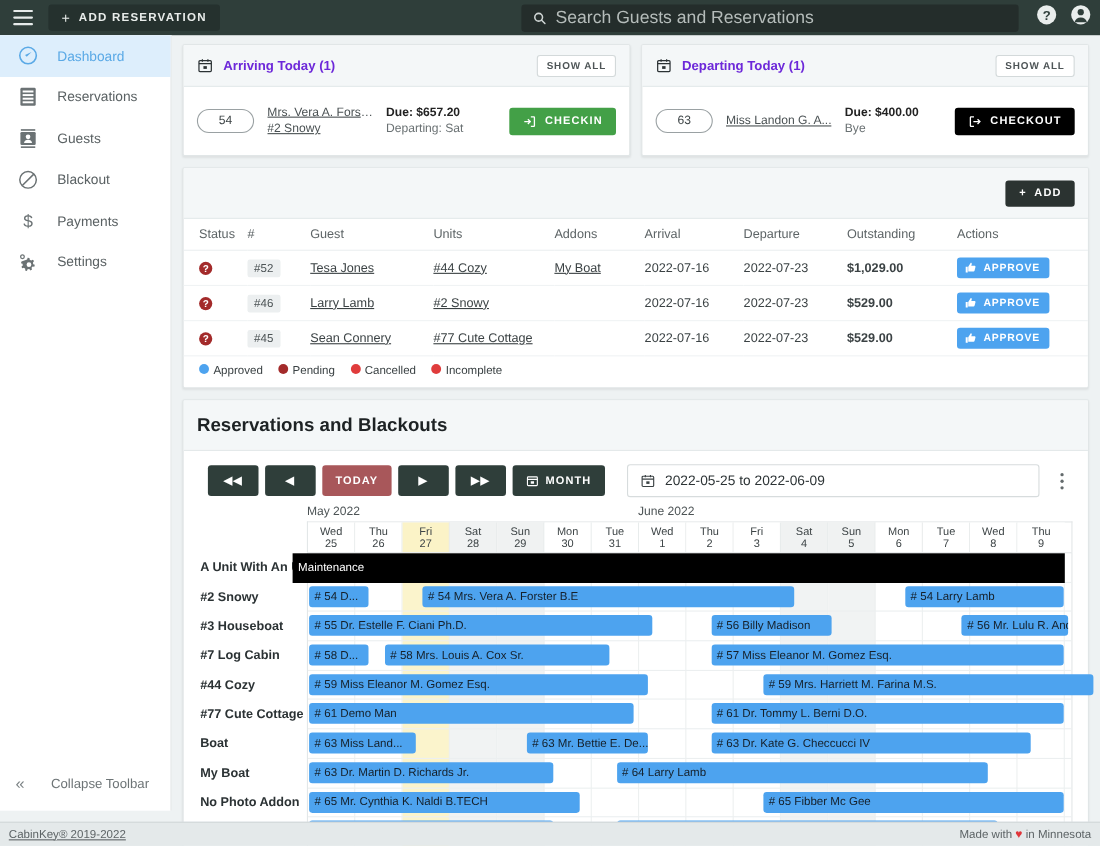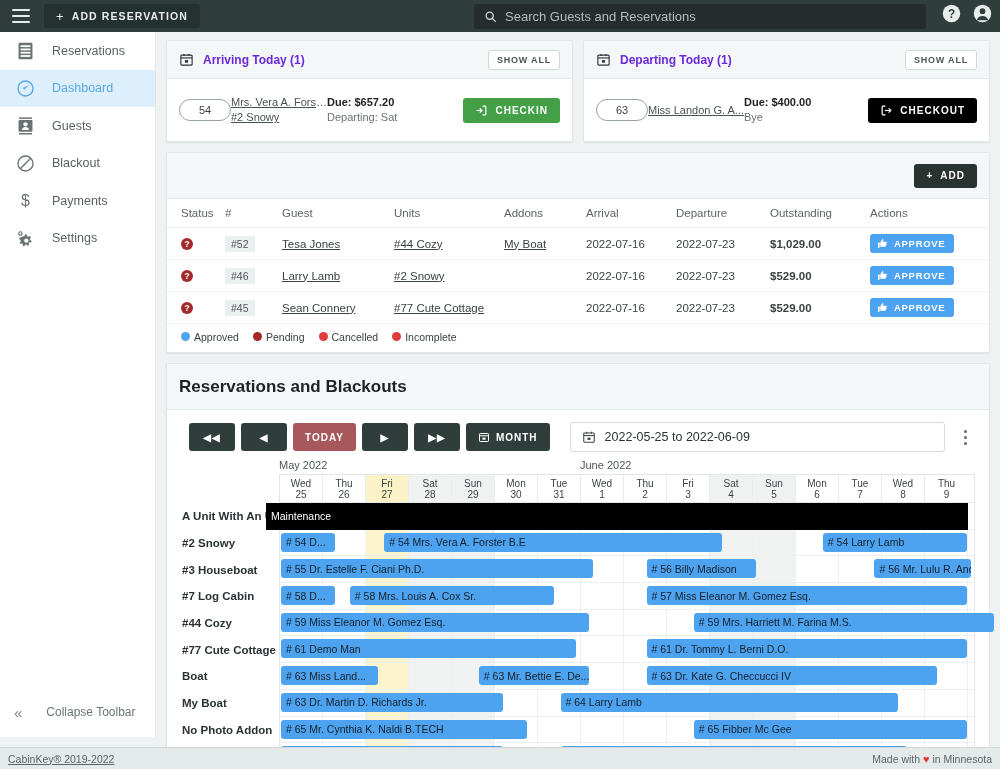--- a/index.html
+++ b/index.html
@@ -25,21 +25,21 @@
     letter-spacing:1.1px; font-weight:600; display:flex; align-items:center;
     gap:7px; cursor:pointer; font-family:"Liberation Sans", sans-serif;
   }
   .add-res-btn .plus { font-size:13px; font-weight:400; }
   .search-wrap {
     position:absolute; left:474px; top:4px; width:452px; height:25px;
     background:#242d2b; border-radius:3px; display:flex; align-items:center;
     padding:0 10px; gap:8px;
   }
   .search-wrap .sicon { width:13px; height:13px; flex:none; }
-  .search-placeholder { color:#b5bcba; font-size:13px; }
+  .search-placeholder { color:#b5bcba; font-size:16px; }
   .top-icons { position:absolute; right:8px; top:4px; display:flex; gap:12px; align-items:center; }
   .top-icons svg { display:block; cursor:pointer; }
 
   
   .sidebar {
     position:absolute; left:0; top:32px; width:156px; height:705px;
     background:#fff; border-right:1px solid #dfe4e5;
   }
   .side-item {
     height:37.5px; display:flex; align-items:center; padding-left:14px;
@@ -79,21 +79,21 @@
   .tcard-head {
     height:38px; background:#f4f7f8; border-bottom:1px solid #e4e9ea;
     display:flex; align-items:center; padding:0 12px; gap:9px;
   }
   .tcard-title { font-size:12px; font-weight:bold; color:#6d28d9; }
   .showall {
     margin-left:auto; border:1px solid #d3d9da; background:#fff; border-radius:3px;
     font-size:9px; letter-spacing:.8px; font-weight:600; color:#4e5557;
     padding:4px 8px; cursor:pointer; font-family:"Liberation Sans", sans-serif;
   }
-  .tcard-body { height:62px; display:flex; align-items:center; padding:0 12px; }
+  .tcard-body { height:62px; display:flex; align-items:center; padding:0 12px; gap:12px; }
   .pill { width:52px; height:22px; border:1px solid #9aa1a3; border-radius:11px;
     display:flex; align-items:center; justify-content:center; font-size:11px; color:#3c4345; flex:none; }
   .guest-col { min-width:96px; font-size:11px; line-height:15px; }
   .guest-col a { color:#4a5153; text-decoration:underline; display:block;
     white-space:nowrap; overflow:hidden; text-overflow:ellipsis; max-width:96px; }
   .due-col { font-size:11px; line-height:15px; color:#6a7173; }
   .due-col .due { font-weight:bold; color:#222; }
   .act-btn {
     margin-left:auto; border:none; border-radius:3px; color:#fff;
     font-size:10px; letter-spacing:1px; font-weight:600; height:25px;
@@ -213,41 +213,41 @@
       <svg width="19" height="19" viewBox="0 0 24 24">
         <circle cx="12" cy="12" r="11" fill="#e9edec"></circle>
         <circle cx="12" cy="9" r="3.6" fill="#2f3e3a"></circle>
         <path d="M4.8 20.5a7.5 7.5 0 0 1 14.4 0z" fill="#2f3e3a"></path>
       </svg>
     </div>
   </div>
 
   <div class="sidebar">
 
+    <div class="side-item active">
+      <span class="ico">
+        <svg width="19" height="19" viewBox="0 0 24 24" fill="none" stroke="currentColor" stroke-width="1.8">
+          <circle cx="12" cy="12" r="9.5"></circle>
+            <path d="M16 8 L10.5 13.5 L8.5 11.5 Z" fill="currentColor" stroke="none"></path>
+        </svg>
+      </span>
+      <span>Dashboard</span>
+    </div>
+
     <div class="side-item">
       <span class="ico">
         <svg width="17" height="18" viewBox="0 0 20 22" fill="currentColor">
           <rect x="1.5" y="1" width="17" height="20" rx="1.5"></rect>
           <rect x="4" y="4" width="12" height="2.2" fill="#fff"></rect>
           <rect x="4" y="8" width="12" height="2.2" fill="#fff"></rect>
           <rect x="4" y="12" width="12" height="2.2" fill="#fff"></rect>
           <rect x="4" y="16" width="12" height="2.2" fill="#fff"></rect>
         </svg>
       </span>
       <span>Reservations</span>
-    </div>
-
-    <div class="side-item active">
-      <span class="ico">
-        <svg width="19" height="19" viewBox="0 0 24 24" fill="none" stroke="currentColor" stroke-width="1.8">
-          <circle cx="12" cy="12" r="9.5"></circle>
-            <path d="M16 8 L10.5 13.5 L8.5 11.5 Z" fill="currentColor" stroke="none"></path>
-        </svg>
-      </span>
-      <span>Dashboard</span>
     </div>
 
     <div class="side-item">
       <span class="ico">
         <svg width="17" height="18" viewBox="0 0 20 22" fill="currentColor">
           <rect x="2" y="0.5" width="16" height="1.8"></rect>
           <rect x="1.5" y="3.6" width="17" height="14.5" rx="1.5"></rect>
           <circle cx="10" cy="9" r="2.6" fill="#fff"></circle>
           <path d="M5.5 15.8a4.6 4.6 0 0 1 9 0z" fill="#fff"></path>
           <rect x="2" y="19.6" width="16" height="1.8"></rect>

